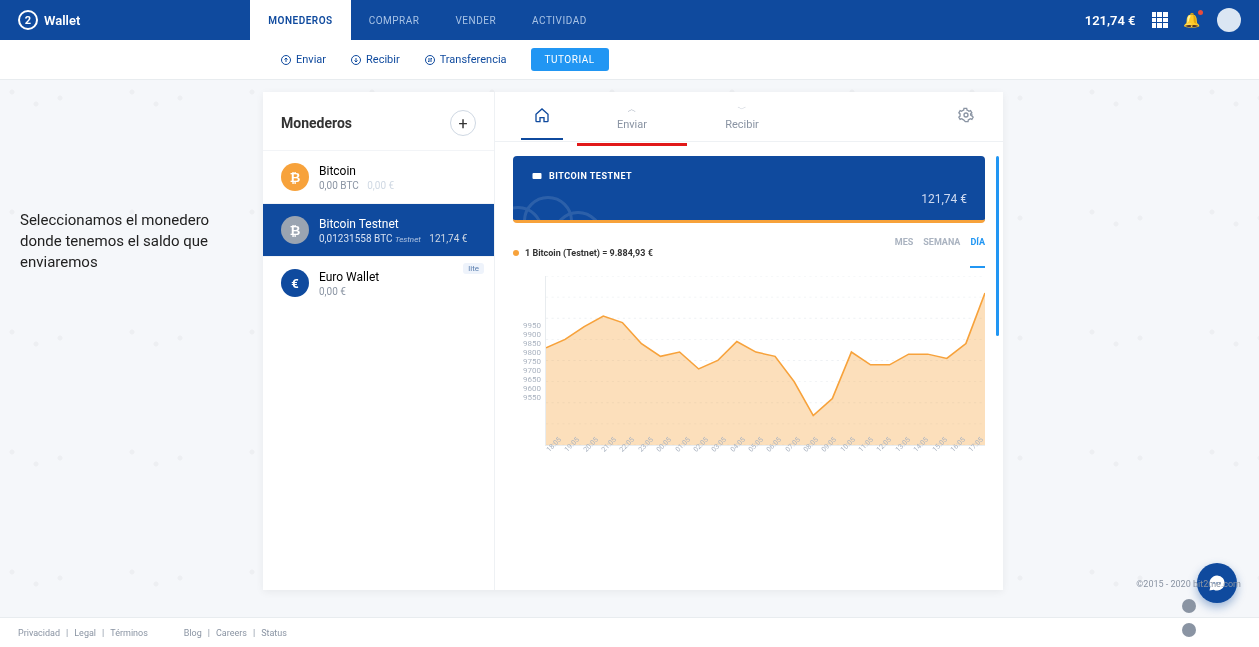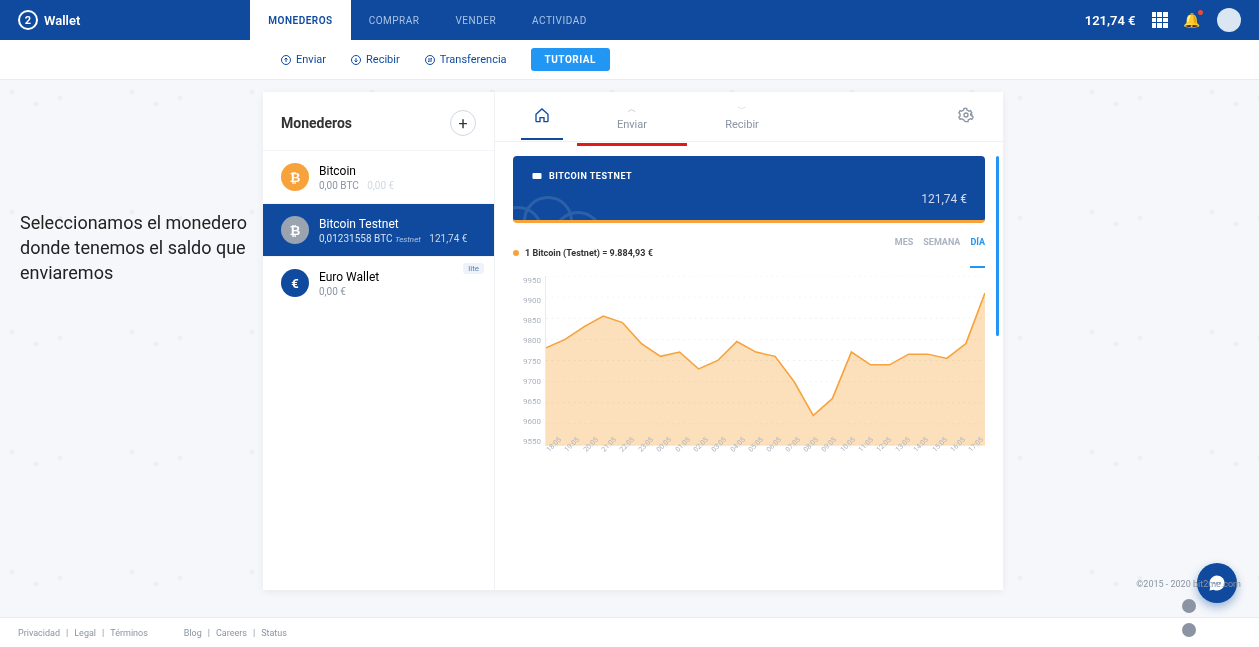--- a/index.html
+++ b/index.html
@@ -17,31 +17,31 @@
 .grid-icon { width: 16px; height: 16px; display: grid; grid-template-columns: repeat(3,1fr); gap: 1px; }
 .grid-icon span { background: #fff; }
 .bell { position: relative; font-size: 14px; }
 .bell::after { content: ""; position: absolute; top: -2px; right: -2px; width: 5px; height: 5px; background: #e74c3c; border-radius: 50%; }
 .avatar { width: 24px; height: 24px; border-radius: 50%; background: #dbe6f3; }
 
 
 .subnav-wrap { background: #fff; border-bottom: 1px solid #e8ecef; height: 40px; display: flex; align-items: center; }
 .subnav { margin-left: 280px; display: flex; align-items: center; gap: 24px; font-size: 11px; }
 .subnav .item { display: flex; align-items: center; gap: 4px; color: #0f4a9e; cursor: pointer; }
-.subnav .btn-tutorial { background: #2196f3; color: #fff; padding: 6px 14px; border-radius: 3px; font-size: 10px; font-weight: 700; letter-spacing: 0.5px; }
+.subnav .btn-tutorial { background: #2196f3; color: #fff; padding: 6px 14px; border-radius: 3px; font-size: 10px; font-weight: 400; letter-spacing: 0.5px; }
 
 
 .bg-pattern { position: absolute; inset: 80px 0 30px 0; opacity: 0.08; background:
   radial-gradient(circle at 10% 10%, #999 2px, transparent 3px),
   radial-gradient(circle at 30% 20%, #999 2px, transparent 3px),
   radial-gradient(circle at 50% 15%, #999 2px, transparent 3px);
   background-size: 120px 120px; pointer-events: none; }
 
 
-.annotation { position: absolute; left: 20px; top: 210px; width: 230px; font-size: 18px; color: #222; line-height: 1.4; }
+.annotation { position: absolute; left: 20px; top: 210px; width: 230px; font-size: 15px; color: #222; line-height: 1.4; }
 
 
 .main-card { position: absolute; left: 263px; top: 92px; width: 740px; height: 498px; background: #fff; box-shadow: 0 2px 8px rgba(0,0,0,0.06); display: flex; }
 
 
 .wallet-list { width: 232px; border-right: 1px solid #eef1f4; display: flex; flex-direction: column; }
 .wl-header { display: flex; align-items: center; justify-content: space-between; padding: 18px 18px 14px; }
 .wl-header h3 { font-size: 14px; font-weight: 700; color: #333; }
 .add-btn { width: 26px; height: 26px; border: 1px solid #cfd8e3; border-radius: 50%; display: flex; align-items: center; justify-content: center; font-size: 16px; color: #333; cursor: pointer; }
 .wallet-item { display: flex; align-items: center; gap: 10px; padding: 12px 18px; cursor: pointer; border-top: 1px solid #f2f4f7; position: relative; }
@@ -85,21 +85,21 @@
 .coin-watermark span:nth-child(3){ width:50px;height:50px;left:60px;top:15px;}
 
 .chart-section { margin-top: 14px; }
 .chart-header { display: flex; align-items: center; font-size: 9px; }
 .chart-header .dot { width: 6px; height: 6px; background: #f7a23b; border-radius: 50%; margin-right: 6px; }
 .chart-header .lbl { font-weight: 700; color: #333; }
 .range-sel { margin-left: auto; display: flex; gap: 10px; font-size: 9px; font-weight: 700; color: #aab3c0; }
 .range-sel .active { color: #2196f3; border-bottom: 2px solid #2196f3; padding-bottom: 19px; }
 
 .chart { position: relative; height: 200px; margin-top: 8px; }
-.y-axis { position: absolute; left: 0; top: 0; bottom: 30px; width: 28px; display: flex; flex-direction: column; justify-content: space-between; font-size: 8px; color: #aab3c0; text-align: right; }
+.y-axis { position: absolute; left: 0; top: 0; bottom: 30px; width: 28px; display: flex; flex-direction: column; justify-content: center; font-size: 8px; color: #aab3c0; text-align: right; }
 .plot { position: absolute; left: 32px; right: 0; top: 0; bottom: 30px; border-left: 1px solid #e8ecef; border-bottom: 1px solid #e8ecef; }
 .plot svg { width: 100%; height: 100%; }
 .x-axis { position: absolute; left: 32px; right: 0; bottom: 0; height: 28px; display: flex; justify-content: space-between; font-size: 7px; color: #aab3c0; }
 .x-axis span { transform: rotate(-45deg); transform-origin: left top; white-space: nowrap; }
 
 
 .chat-fab { position: absolute; right: 22px; bottom: 44px; width: 40px; height: 40px; border-radius: 50%; background: #0f4a9e; display: flex; align-items: center; justify-content: center; box-shadow: 0 4px 10px rgba(15,74,158,0.4); cursor: pointer; }
 .chat-fab svg { width: 18px; height: 18px; fill: #fff; }
 
 

